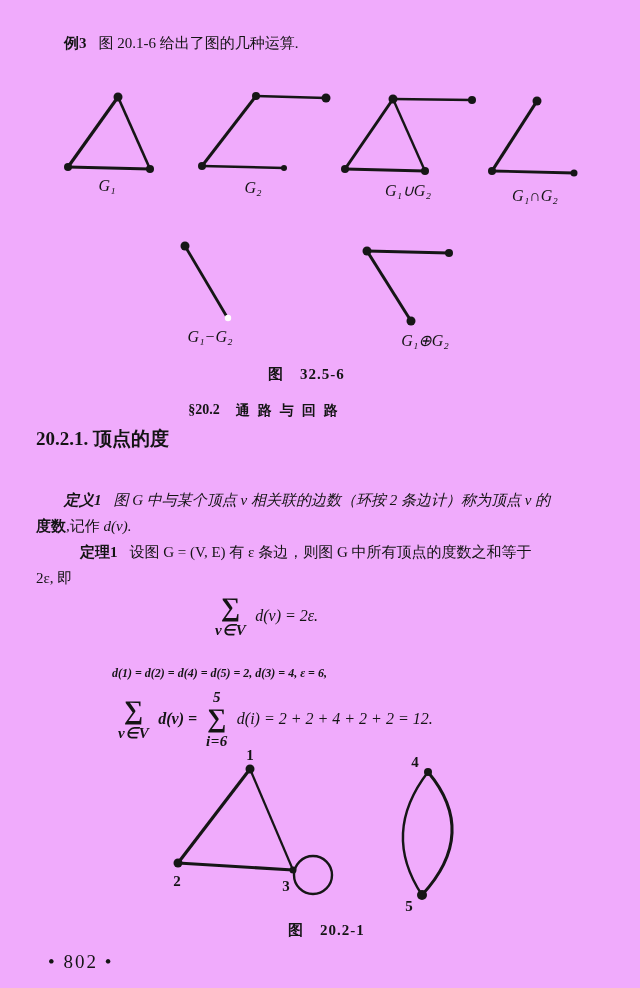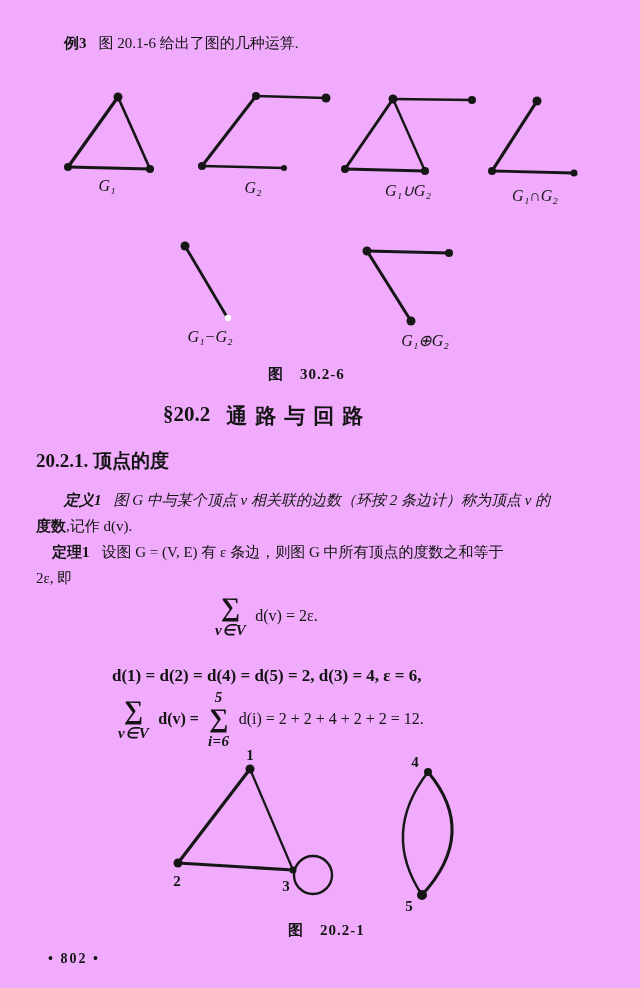--- a/index.html
+++ b/index.html
@@ -8,41 +8,41 @@
     position:relative;
     width:640px; height:988px;
     margin:0 auto;
     background:#f0abfc;
     color:#141414;
     font-family:"Liberation Serif", serif;
     overflow:hidden;
   }
   .line { position:absolute; white-space:nowrap; font-size:15px; line-height:1.35; }
   .b { font-weight:bold; }
-  .math { }
+  .math { font-style:italic; }
   .lbl { font-weight:bold; margin-right:12px; }
   .section-heading {
     position:absolute; left:0; width:534px;
     display:flex; justify-content:center; gap:16px;
-    font-size:21px; font-weight:bold;
+    font-size:14px; font-weight:bold;
   }
   .section-title { letter-spacing:8px; }
   .subsection { position:absolute; font-size:19px; font-weight:bold; }
   .caption { position:absolute; font-size:15px; font-weight:bold; letter-spacing:1px; }
   .formula-row {
     position:absolute; display:flex; align-items:center; gap:9px;
     font-size:16px;
   }
   .bigsum { display:inline-flex; flex-direction:column; align-items:center; line-height:1; }
   .sum-sigma { font-size:27px; font-weight:bold; line-height:0.95; }
   .sum-upper, .sum-lower { font-size:15px; font-style:italic; font-weight:bold; letter-spacing:0.5px; }
   .sum-upper { margin-bottom:1px; }
   .sum-lower { margin-top:2px; }
   .fig-svg { position:absolute; left:0; width:640px; display:block; }
-  .footer { position:absolute; font-size:14px; font-weight:bold; letter-spacing:2px; }
+  .footer { position:absolute; font-size:19px; font-weight:normal; letter-spacing:2px; }
   svg text.glabel { font-family:"Liberation Serif", serif; font-style:italic; font-size:16px; fill:#141414; }
   svg text.vlabel { font-family:"Liberation Serif", serif; font-weight:bold; font-size:15px; fill:#141414; }
   svg line, svg path, svg circle.loop { stroke:#161616; }
 </style>
 </head>
 <body>
 
 <div class="page">
 
   <div class="line" style="left:64px; top:33px;">
@@ -103,50 +103,50 @@
     <g>
       <line x1="367" y1="163" x2="449" y2="165" stroke-width="3"></line>
       <line x1="367" y1="163" x2="411" y2="233" stroke-width="3"></line>
       <circle cx="367" cy="163" r="4.5" fill="#161616"></circle>
       <circle cx="449" cy="165" r="4" fill="#161616"></circle>
       <circle cx="411" cy="233" r="4.5" fill="#161616"></circle>
       <text class="glabel" x="425" y="258" text-anchor="middle">G₁⊕G₂</text>
     </g>
   </svg>
 
-  <div class="caption" style="left:268px; top:365px;">图　30.2-6</div>
+  <div class="caption" style="left:268px; top:365px;">图　32.5-6</div>
 
   <div class="section-heading" style="top:402px;">
     <span>§20.2</span>
     <span class="section-title">通路与回路</span>
   </div>
 
-  <div class="subsection" style="left:36px; top:448px;text-align:center;">20.2.1. 顶点的度</div>
+  <div class="subsection" style="left:36px; top:426px;text-align:center;">20.2.1. 顶点的度</div>
 
   <div class="line" style="left:64px; top:490px;font-style:italic;">
     <span class="lbl">定义1</span><span>图 G 中与某个顶点 v 相关联的边数（环按 2 条边计）称为顶点 v 的</span>
   </div>
   <div class="line" style="left:36px; top:516px;">
     <span class="b">度数</span><span>,记作 </span><span class="math">d(v).</span>
   </div>
 
-  <div class="line" style="left:52px; top:542px;">
+  <div class="line" style="left:80px; top:542px;">
     <span class="lbl">定理1</span><span>设图 G = (V, E) 有 ε 条边，则图 G 中所有顶点的度数之和等于</span>
   </div>
   <div class="line" style="left:36px; top:568px;">2ε, 即</div>
 
   <div class="formula-row" style="left:215px; top:595px;">
     <span class="bigsum">
       <span class="sum-sigma">∑</span>
       <span class="sum-lower">v∈V</span>
     </span>
     <span class="math">d(v) = 2ε.</span>
   </div>
 
-  <div class="line math b" style="left:112px; top:665px; font-size:17px;">d(1) = d(2) = d(4) = d(5) = 2, d(3) = 4, ε = 6,</div>
+  <div class="line math b" style="left:112px; top:665px; font-size:12px;">d(1) = d(2) = d(4) = d(5) = 2, d(3) = 4, ε = 6,</div>
 
   <div class="formula-row" style="left:118px; top:690px;">
     <span class="bigsum">
       <span class="sum-sigma">∑</span>
       <span class="sum-lower">v∈V</span>
     </span>
     <span class="math b">d(v) =</span>
     <span class="bigsum">
       <span class="sum-upper">5</span>
       <span class="sum-sigma">∑</span>

